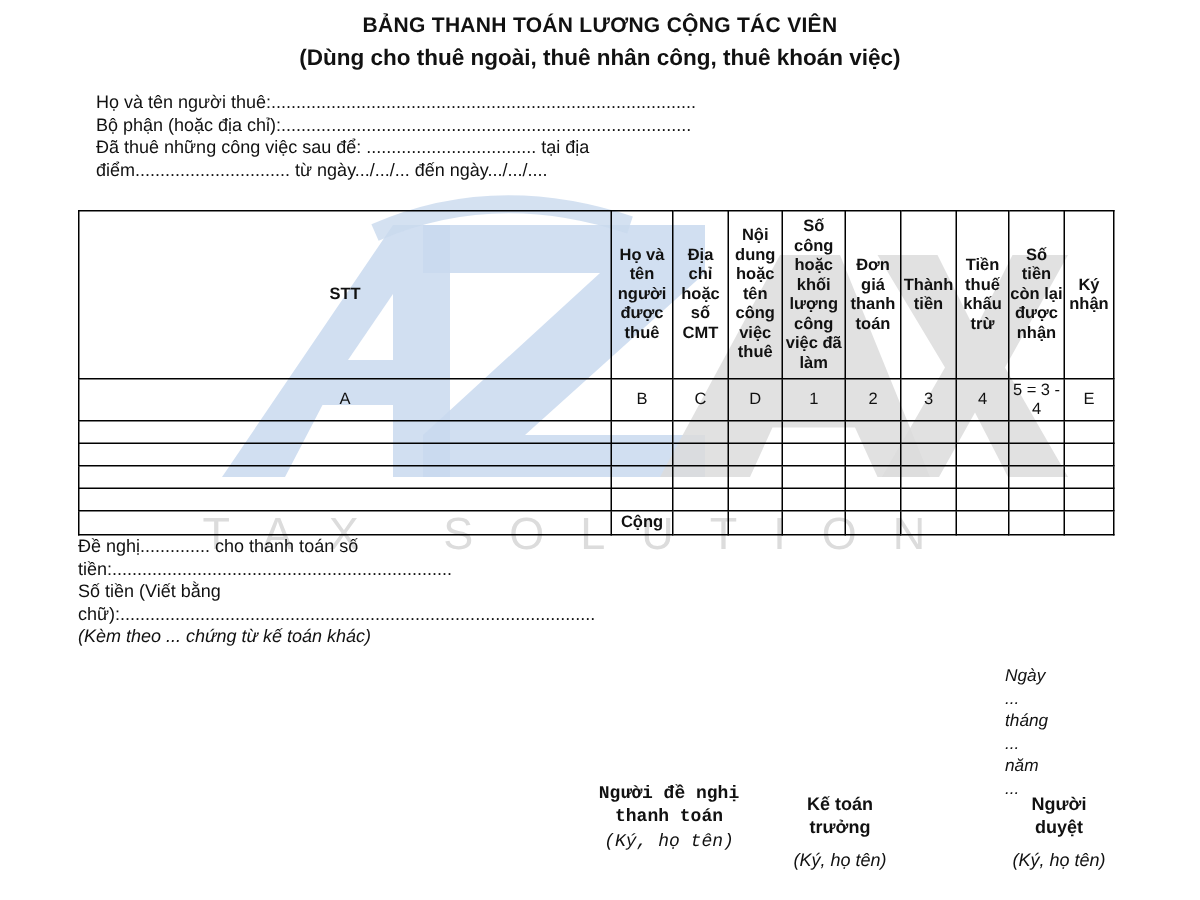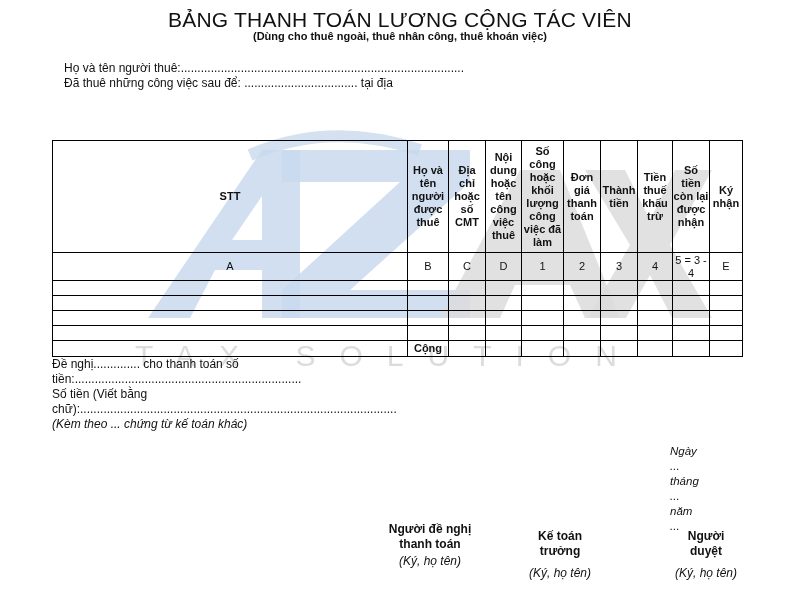--- a/index.html
+++ b/index.html
@@ -2,22 +2,22 @@
 <html><head>
   <meta charset="utf-8">
   <style>
     html, body { margin: 0; padding: 0; }
     body {
       width: 800px; height: 600px; background: #ffffff; position: relative; overflow: hidden;
       font-family: "Liberation Sans", sans-serif; color: #111;
     }
     .watermark { position: absolute; left: 0; top: 0; width: 800px; height: 600px; pointer-events: none; z-index: 0; }
     .page { position: absolute; left: 0; top: 0; width: 800px; height: 600px; z-index: 1; }
-    .title { position: absolute; top: 8px; left: 0; width: 800px; text-align: center; font-weight: normal; font-size: 21px; letter-spacing: 0.2px; }
-    .subtitle { position: absolute; top: 30px; left: 0; width: 800px; text-align: center; font-weight: bold; font-size: 11px; }
+    .title { position: absolute; top: 8px; left: 0; width: 800px; text-align: center; font-weight: bold; font-size: 14px; letter-spacing: 0.2px; }
+    .subtitle { position: absolute; top: 30px; left: 0; width: 800px; text-align: center; font-weight: bold; font-size: 15px; }
     .info { position: absolute; left: 52px; top: 61px; font-size: 12px; line-height: 15px; margin-left: 12px; }
     .info div { white-space: nowrap; }
     table.main { position: absolute; left: 52px; top: 140px; border-collapse: collapse; font-size: 11px; }
     table.main td { border: 1px solid #000; padding: 0; text-align: center; vertical-align: middle; line-height: 13px; }
     table.main td.hdr { font-weight: bold; }
     .req { position: absolute; left: 52px; top: 357px; font-size: 12px; line-height: 15px; }
     .req .note { font-style: italic; }
     .date { position: absolute; left: 670px; top: 444px; font-size: 11.5px; font-style: italic; line-height: 15px; }
     .sig { position: absolute; text-align: center; font-size: 12px; line-height: 15px; }
     .sig .role { font-weight: bold; }
@@ -40,21 +40,23 @@
   <polygon points="585,170 625,170 650,220 675,170 712,170 670,245 712,318 672,318 650,275 626,318 588,318 630,245" fill="#dcdcdc" opacity="0.85"></polygon>
   <text x="135" y="366" font-family="Liberation Sans, sans-serif" font-size="30" letter-spacing="24" fill="#dcdcdc">TAX SOLUTION</text>
 </svg>
 
 <div class="page">
   <div class="title">BẢNG THANH TOÁN LƯƠNG CỘNG TÁC VIÊN</div>
   <div class="subtitle">(Dùng cho thuê ngoài, thuê nhân công, thuê khoán việc)</div>
 
   <div class="info">
     <div>Họ và tên người thuê:.....................................................................................</div>
+    <div>Bộ phận (hoặc địa chỉ):..................................................................................</div>
     <div>Đã thuê những công việc sau để: .................................. tại địa</div>
+    <div>điểm............................... từ ngày.../.../... đến ngày.../.../....</div>
   </div>
 
   <table class="main">
     <tbody>
         <tr style="height:112px;">
       <td class="hdr" style="width:354px;">STT</td>
       <td class="hdr" style="width:40px;">Họ và tên người được thuê</td>
       <td class="hdr" style="width:36px;">Địa chỉ hoặc số CMT</td>
       <td class="hdr" style="width:35px;">Nội dung hoặc tên công việc thuê</td>
       <td class="hdr" style="width:41px;">Số công hoặc khối lượng công việc đã làm</td>
@@ -149,21 +151,21 @@
 
   <div class="date">
     <div>Ngày</div>
     <div>...</div>
     <div>tháng</div>
     <div>...</div>
     <div>năm</div>
     <div>...</div>
   </div>
 
-  <div class="sig" style="left:382px; top:522px; width:96px;">
+  <div class="sig" style="left:398px; top:522px; width:96px;font-family:Liberation Mono, monospace;">
     <div class="role">Người đề nghị thanh toán</div>
     <div class="hint">(Ký, họ tên)</div>
   </div>
   <div class="sig" style="left:510px; top:529px; width:100px;">
     <div class="role" style="width:60px;margin:0 auto;">Kế toán trưởng</div>
     <div class="hint" style="margin-top:7px;">(Ký, họ tên)</div>
   </div>
   <div class="sig" style="left:658px; top:529px; width:96px;">
     <div class="role" style="width:50px;margin:0 auto;">Người duyệt</div>
     <div class="hint" style="margin-top:7px;">(Ký, họ tên)</div>

